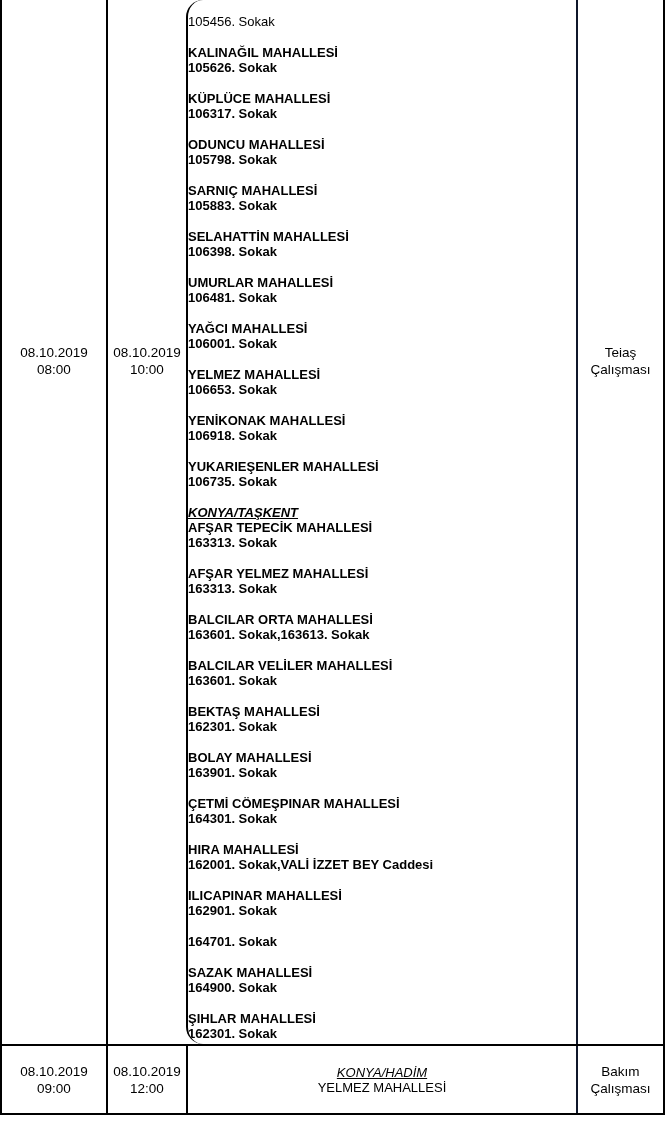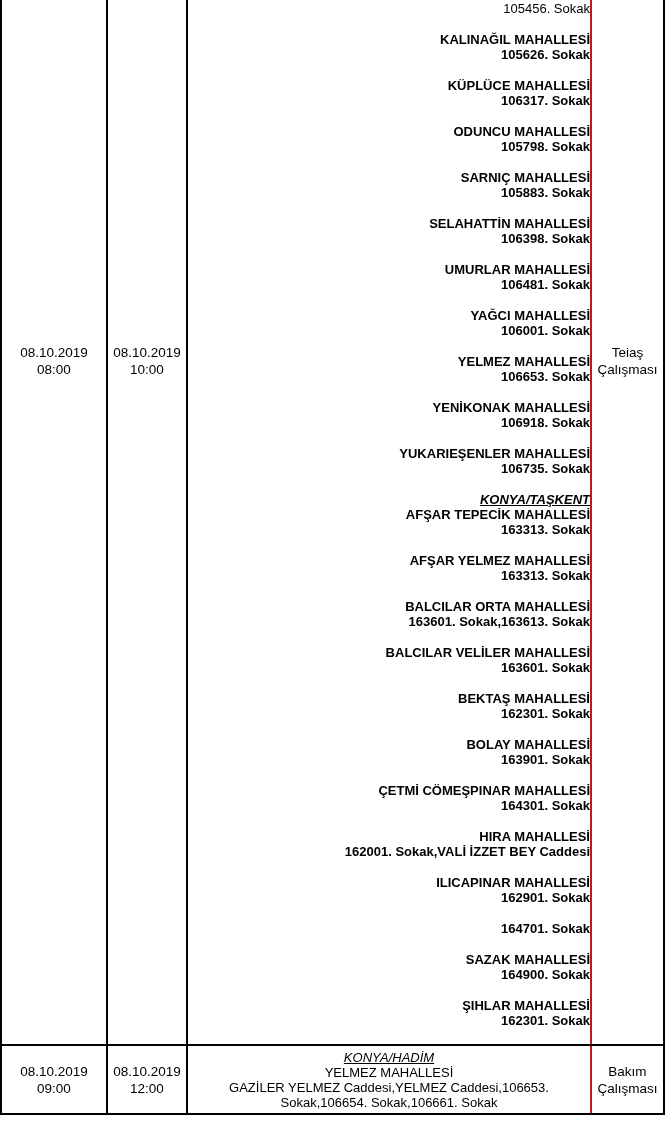--- a/index.html
+++ b/index.html
@@ -23,44 +23,45 @@
     border-bottom: 2px solid #000;
     background: #fff;
   }
   .row { display: flex; box-sizing: border-box; }
   .row1 { height: 1044px; }
   .row2 { height: 69px; border-top: 2px solid #000; }
   .cell { box-sizing: border-box; overflow: hidden; }
   .c1 { width: 104px; }
   .c2 { width: 80px;  border-left: 2px solid #000; }
   .c3 { flex: 1;      border-left: 2px solid #000; }
-  .c4 { width: 73px;  border-left: 2px solid #b91c1c; }
+  .c4 { width: 87px;  border-left: 2px solid #0f172a; }
 
   
   .pad-top {
     padding-top: 344px;
     text-align: center;
     font-size: 13.5px;
     line-height: 17px;
   }
   
   .vcenter {
     display: flex;
     flex-direction: column;
     justify-content: center;
     text-align: center;
     font-size: 13.5px;
     line-height: 17px;
   }
 
   .entriescol {
-    padding-top: 1px;
-    text-align: right;
+    padding-top: 14px;
+    text-align: left;
     font-size: 13px;
     line-height: 15px;
+    border-radius: 17px;
   }
   .entriescol .entry + .entry { margin-top: 16px; font-weight: bold; }
   .entry { white-space: normal; }
   .region {
     font-style: italic;
     text-decoration: underline;
   }
   .entriescol2 {
     display: flex;
     flex-direction: column;
@@ -189,21 +190,20 @@
       <div>09:00</div>
     </div>
     <div class="cell c2 vcenter">
       <div>08.10.2019</div>
       <div>12:00</div>
     </div>
     <div class="cell c3 entriescol2">
         <div class="entry">
           <div class="region">KONYA/HADİM</div>
           <div>YELMEZ MAHALLESİ</div>
-          <div>GAZİLER YELMEZ Caddesi,YELMEZ Caddesi,106653. Sokak,106654. Sokak,106661. Sokak</div>
         </div>
       </div>
     <div class="cell c4 vcenter">
       <div>Bakım Çalışması</div>
     </div>
   </div>
 
 </div>
 
 </body></html>

